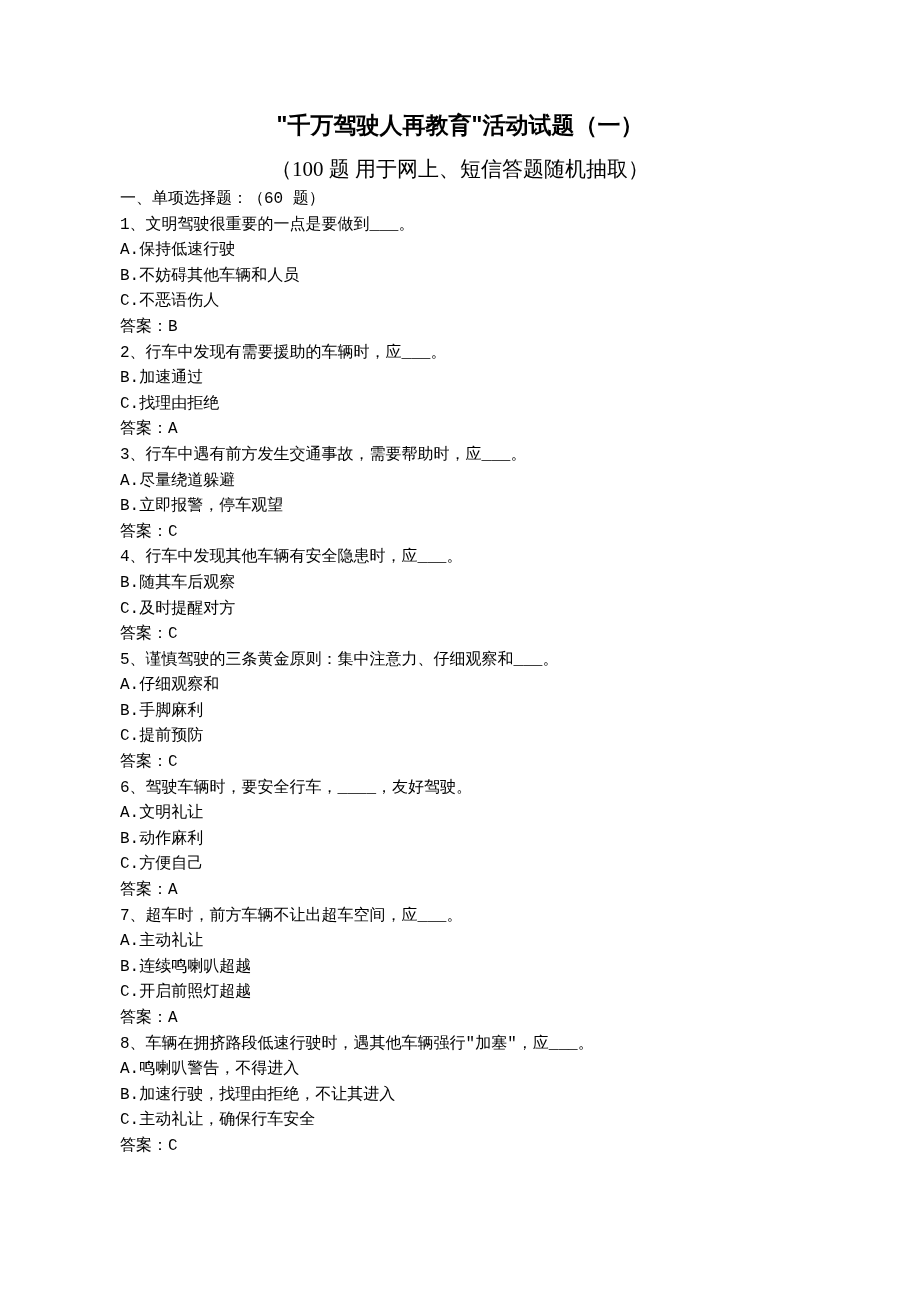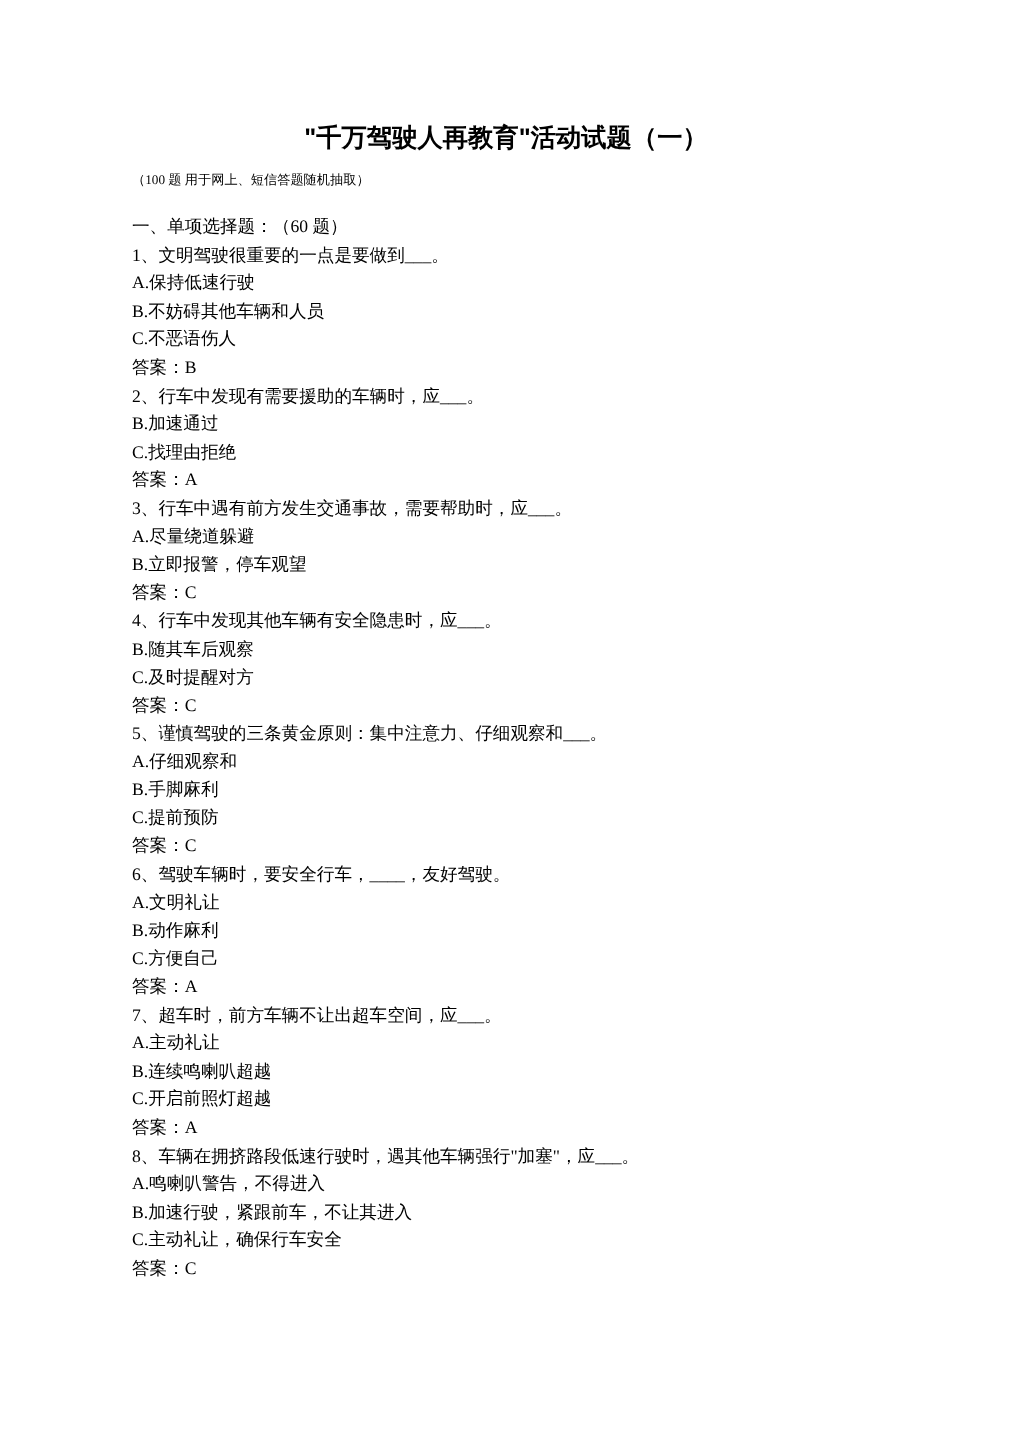--- a/index.html
+++ b/index.html
@@ -13,27 +13,29 @@
       font-size: 16px;
     }
     .title {
       text-align: center;
       font-family: "SimHei", "黑体", sans-serif;
       font-size: 23px;
       font-weight: bold;
       margin-bottom: 14px;
     }
     .subtitle {
-      font-size: 12px;
-      margin-bottom: 22px;
+      text-align: center;
+      font-size: 21px;
+      margin-bottom: 4px;
     }
     .line {
       margin: 0;
       line-height: 1.6;
       white-space: pre-wrap;
+      font-family: Liberation Mono, monospace;
     }
   </style>
 </head>
 <body>
 
 <div class="title">"千万驾驶人再教育"活动试题（一）</div>
 <div class="subtitle">（100 题  用于网上、短信答题随机抽取）</div>
 <p class="line">一、单项选择题：（60 题）</p>
 
 <div id="questions">
@@ -64,16 +66,16 @@
     <p class="line">B.动作麻利</p>
     <p class="line">C.方便自己</p>
     <p class="line"><span>答案：</span><span>A</span></p>
     <p class="line"><span>7、</span><span>超车时，前方车辆不让出超车空间，应</span><span>___</span><span>。</span></p>
     <p class="line">A.主动礼让</p>
     <p class="line">B.连续鸣喇叭超越</p>
     <p class="line">C.开启前照灯超越</p>
     <p class="line"><span>答案：</span><span>A</span></p>
     <p class="line"><span>8、</span><span>车辆在拥挤路段低速行驶时，遇其他车辆强行"加塞"，应</span><span>___</span><span>。</span></p>
     <p class="line">A.鸣喇叭警告，不得进入</p>
-    <p class="line">B.加速行驶，紧跟前车，不让其进入</p>
+    <p class="line">B.加速行驶，找理由拒绝，不让其进入</p>
     <p class="line">C.主动礼让，确保行车安全</p>
     <p class="line"><span>答案：</span><span>C</span></p>
   </div>
 
 </body></html>

